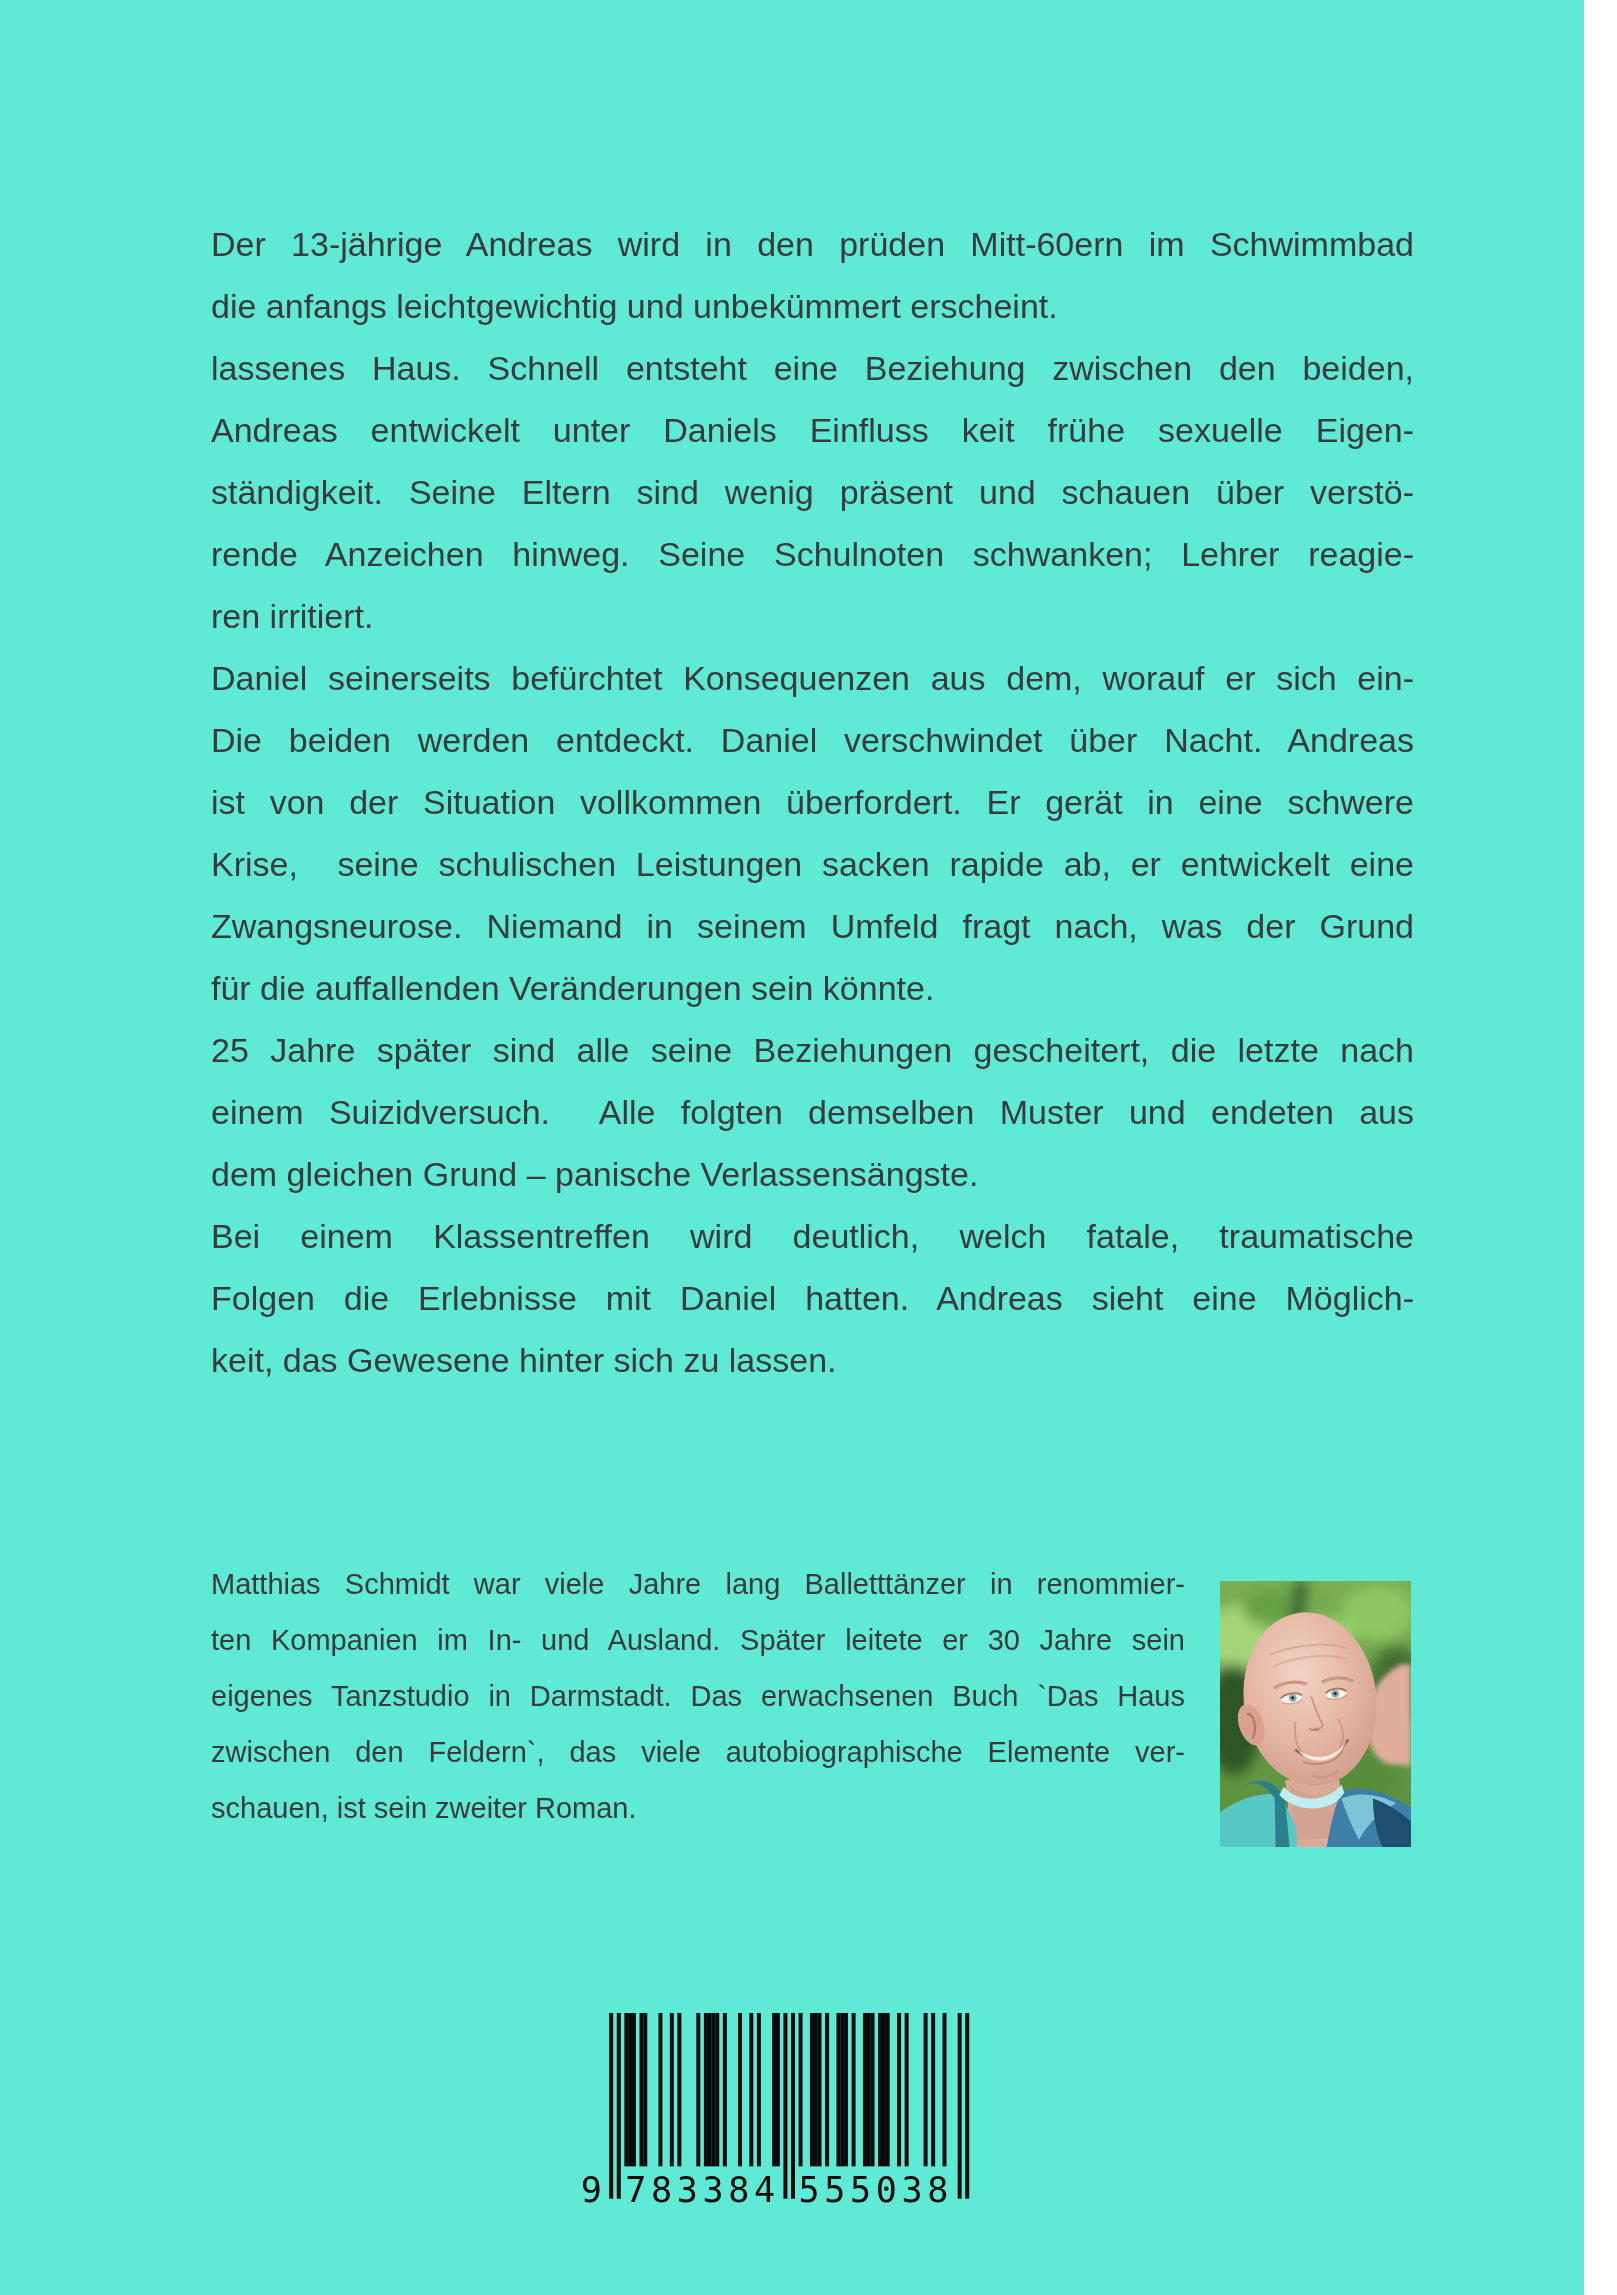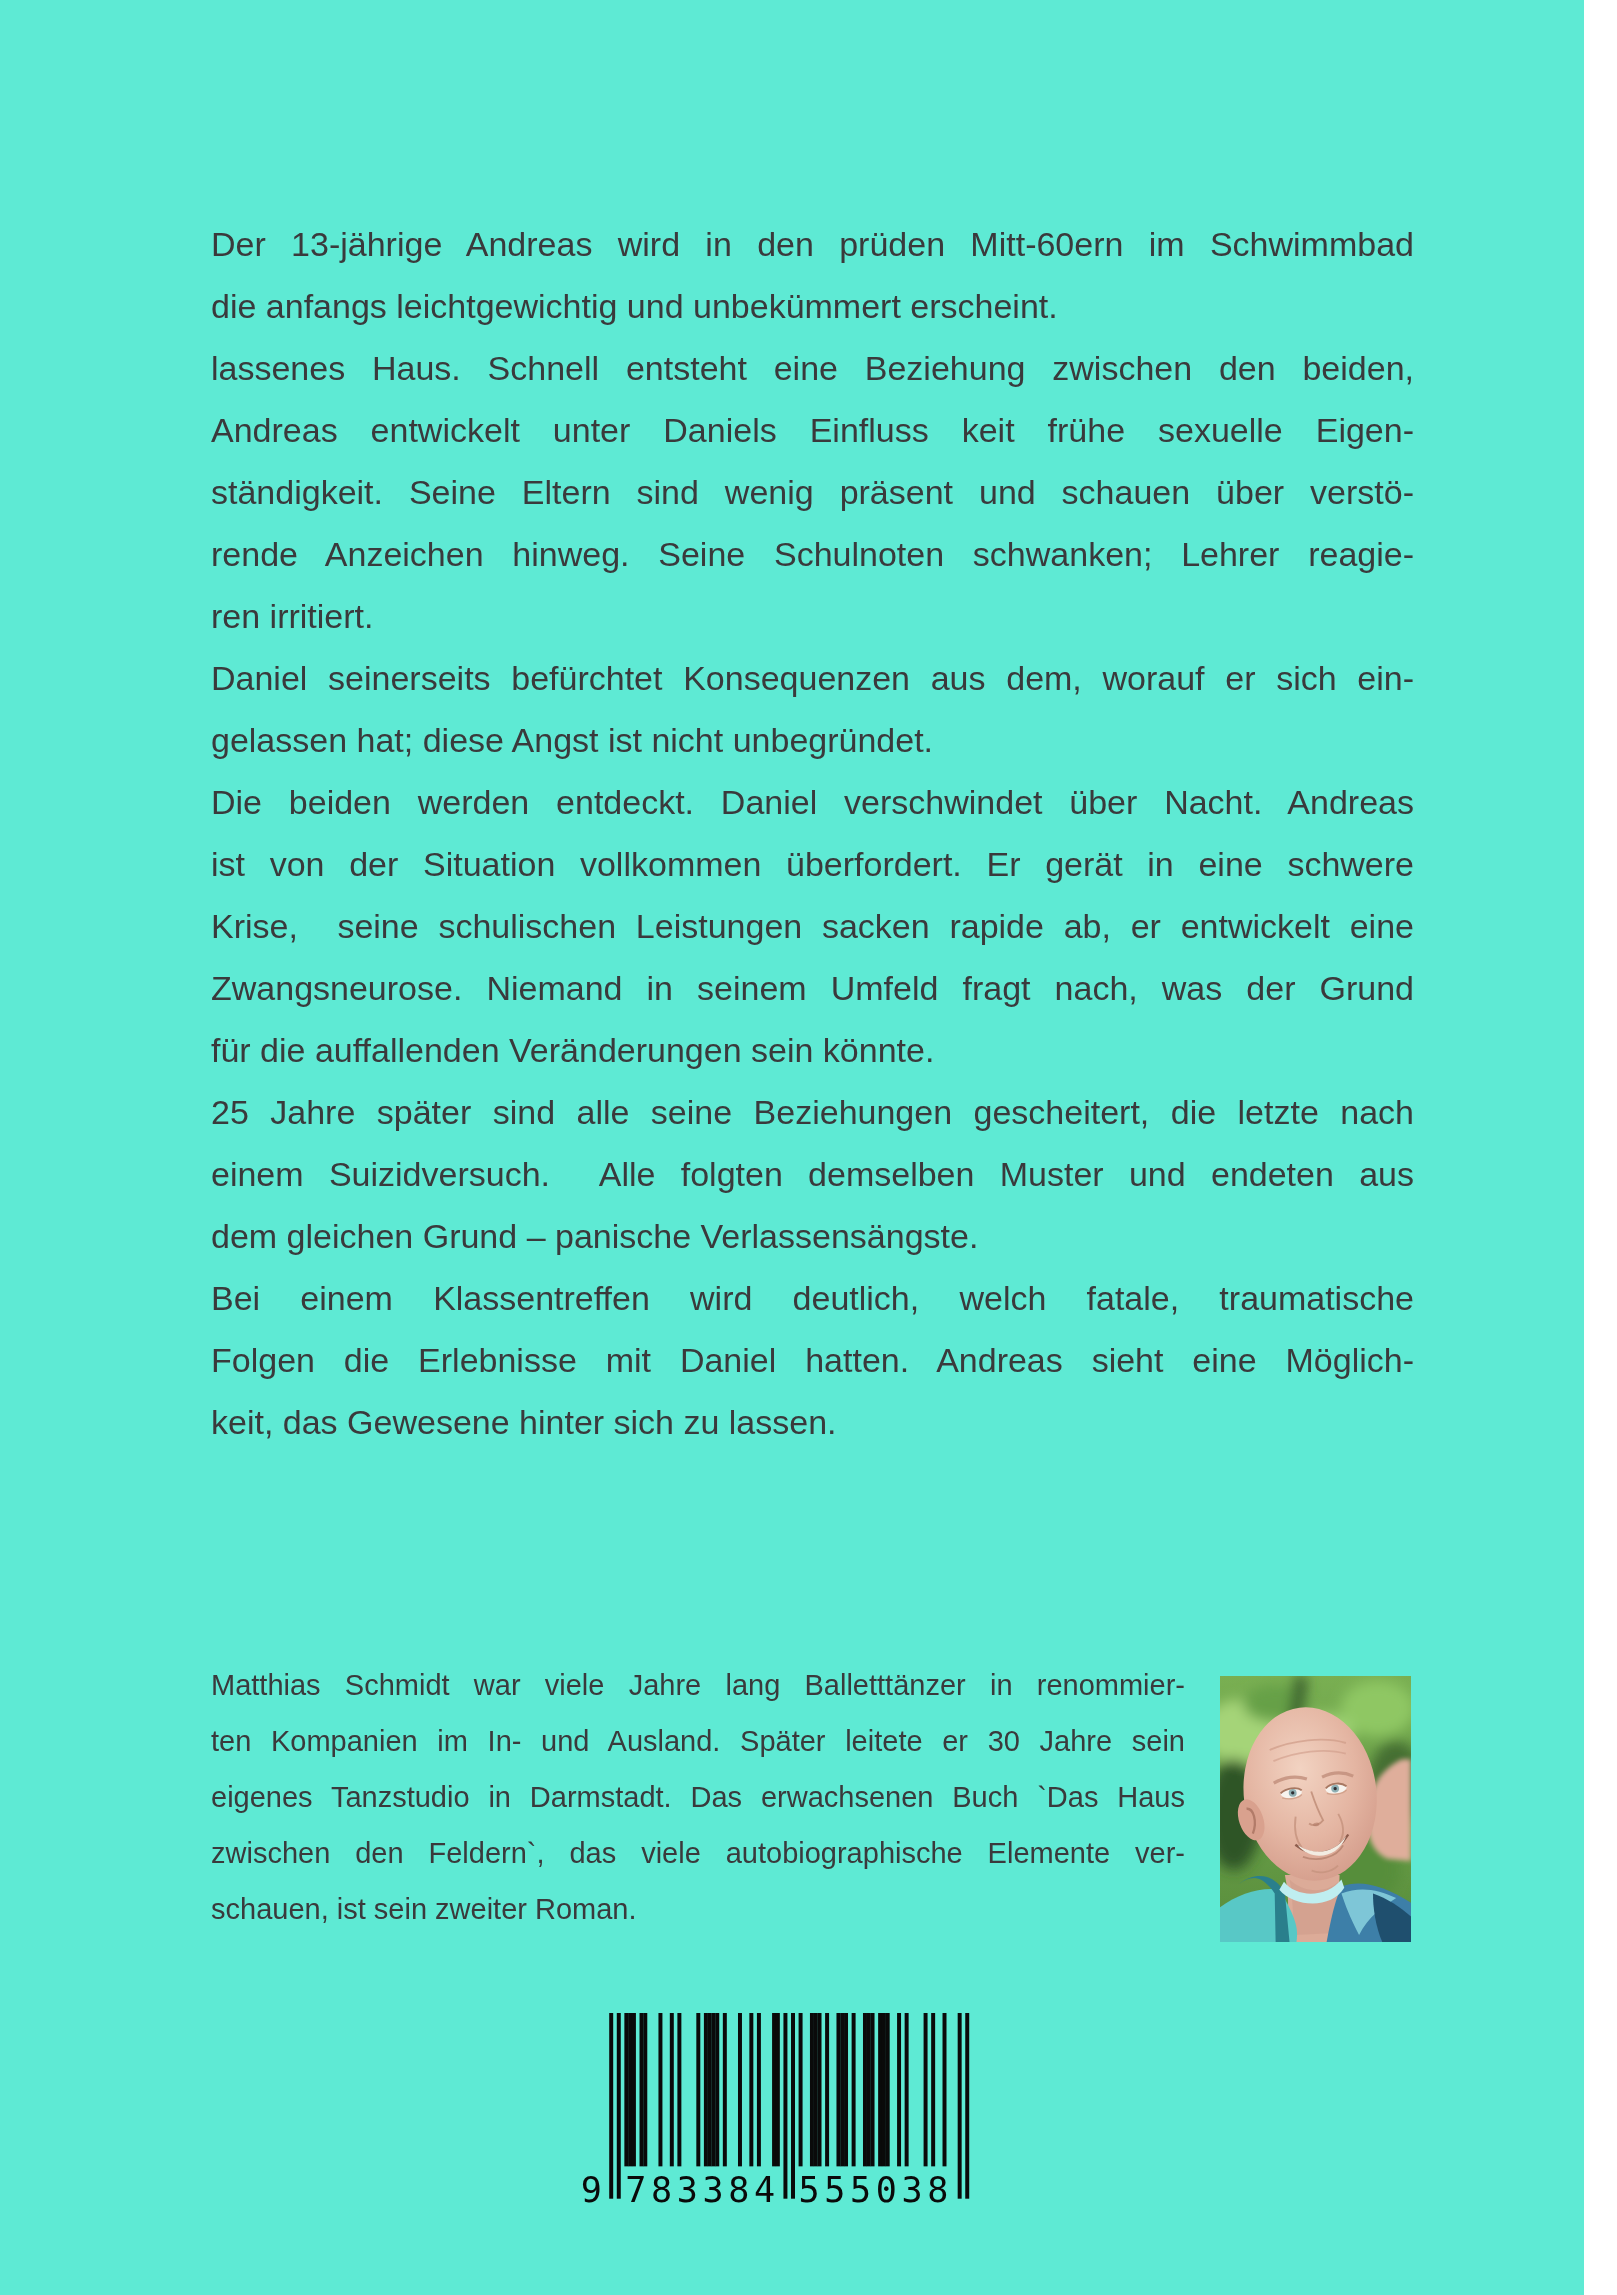--- a/index.html
+++ b/index.html
@@ -18,24 +18,24 @@
     left:211px; top:213px;
     width:1203px;
     font-size:34px;
     line-height:62px;
   }
   .synopsis .line{white-space:pre-wrap;}
   .synopsis .line.just{text-align:justify;text-align-last:justify;}
   
   .bio-row{
     position:absolute;
-    left:211px; top:1651px;
+    left:211px; top:1556px;
     width:1200px;
     display:flex;
-    align-items:center;
+    align-items:flex-start;
   }
   .bio-text{
     width:974px;
     font-size:29px;
     line-height:56px;
   }
   .bio-text .line{white-space:pre-wrap;}
   .bio-text .line.just{text-align:justify;text-align-last:justify;}
   .photo-wrap{
     margin-left:35px;
@@ -65,21 +65,20 @@
 
   <div class="synopsis">
       <div class="line just">Der 13-jährige Andreas wird in den prüden Mitt-60ern im Schwimmbad</div>
       <div class="line">die anfangs leichtgewichtig und unbekümmert erscheint.</div>
       <div class="line just">lassenes Haus. Schnell entsteht eine Beziehung zwischen den beiden,</div>
       <div class="line just">Andreas entwickelt unter Daniels Einfluss keit frühe sexuelle Eigen-</div>
       <div class="line just">ständigkeit. Seine Eltern sind wenig präsent und schauen über verstö-</div>
       <div class="line just">rende Anzeichen hinweg. Seine Schulnoten schwanken; Lehrer reagie-</div>
       <div class="line">ren irritiert.</div>
       <div class="line just">Daniel seinerseits befürchtet Konsequenzen aus dem, worauf er sich ein-</div>
-      <div class="line">gelassen hat; diese Angst ist nicht unbegründet.</div>
       <div class="line just">Die beiden werden entdeckt. Daniel verschwindet über Nacht. Andreas</div>
       <div class="line just">ist von der Situation vollkommen überfordert. Er gerät in eine schwere</div>
       <div class="line just">Krise,  seine schulischen Leistungen sacken rapide ab, er entwickelt eine</div>
       <div class="line just">Zwangsneurose. Niemand in seinem Umfeld fragt nach, was der Grund</div>
       <div class="line">für die auffallenden Veränderungen sein könnte.</div>
       <div class="line just">25 Jahre später sind alle seine Beziehungen gescheitert, die letzte nach</div>
       <div class="line just">einem Suizidversuch.  Alle folgten demselben Muster und endeten aus</div>
       <div class="line">dem gleichen Grund – panische Verlassensängste.</div>
       <div class="line just">Bei einem Klassentreffen wird deutlich, welch fatale, traumatische</div>
       <div class="line just">Folgen die Erlebnisse mit Daniel hatten. Andreas sieht eine Möglich-</div>

